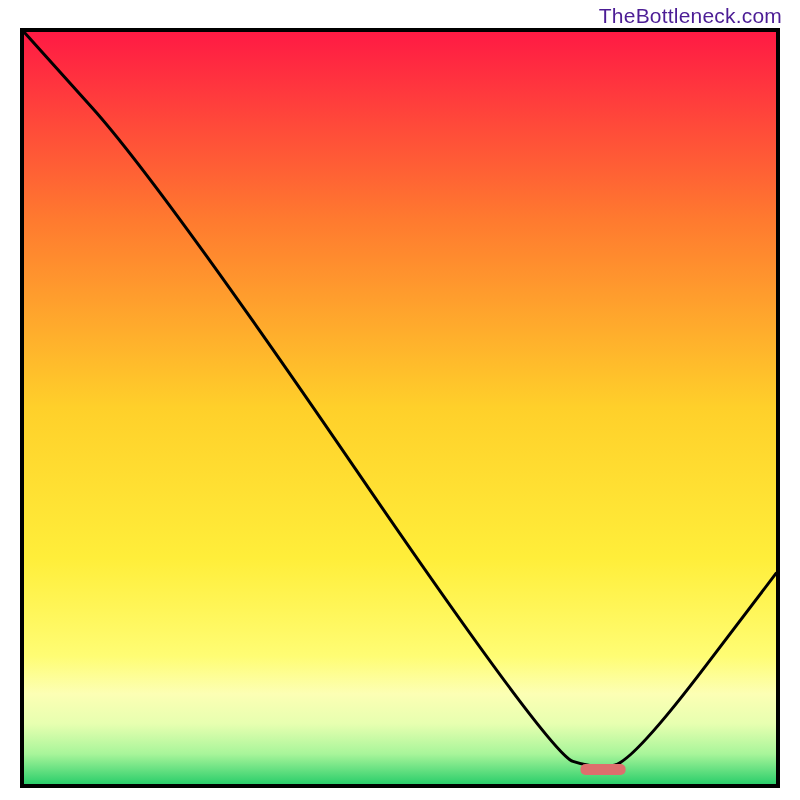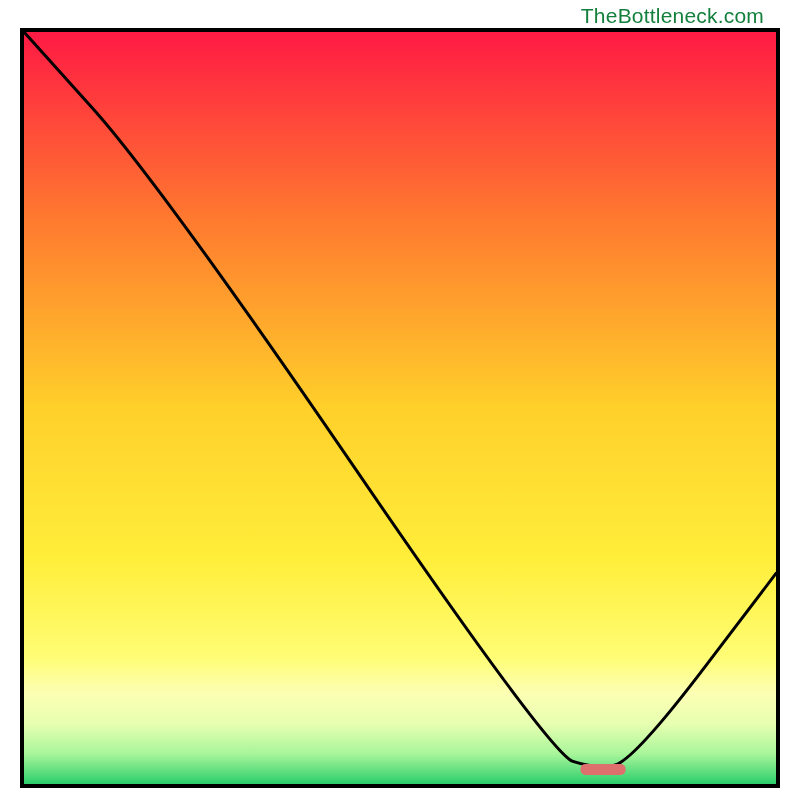--- a/index.html
+++ b/index.html
@@ -15,23 +15,23 @@
     position: absolute;
     left: 20px;
     top: 28px;
     width: 760px;
     height: 760px;
     box-sizing: border-box;
   }
   .watermark {
     position: absolute;
     top: 4px;
-    right: 36px;
+    right: 18px;
     font-size: 21px;
-    color: #15803d;
+    color: #4c1d95;
     font-weight: 400;
     letter-spacing: 0.2px;
   }
   svg {
     position: absolute;
     left: 0;
     top: 0;
   }
 </style>
 </head>

